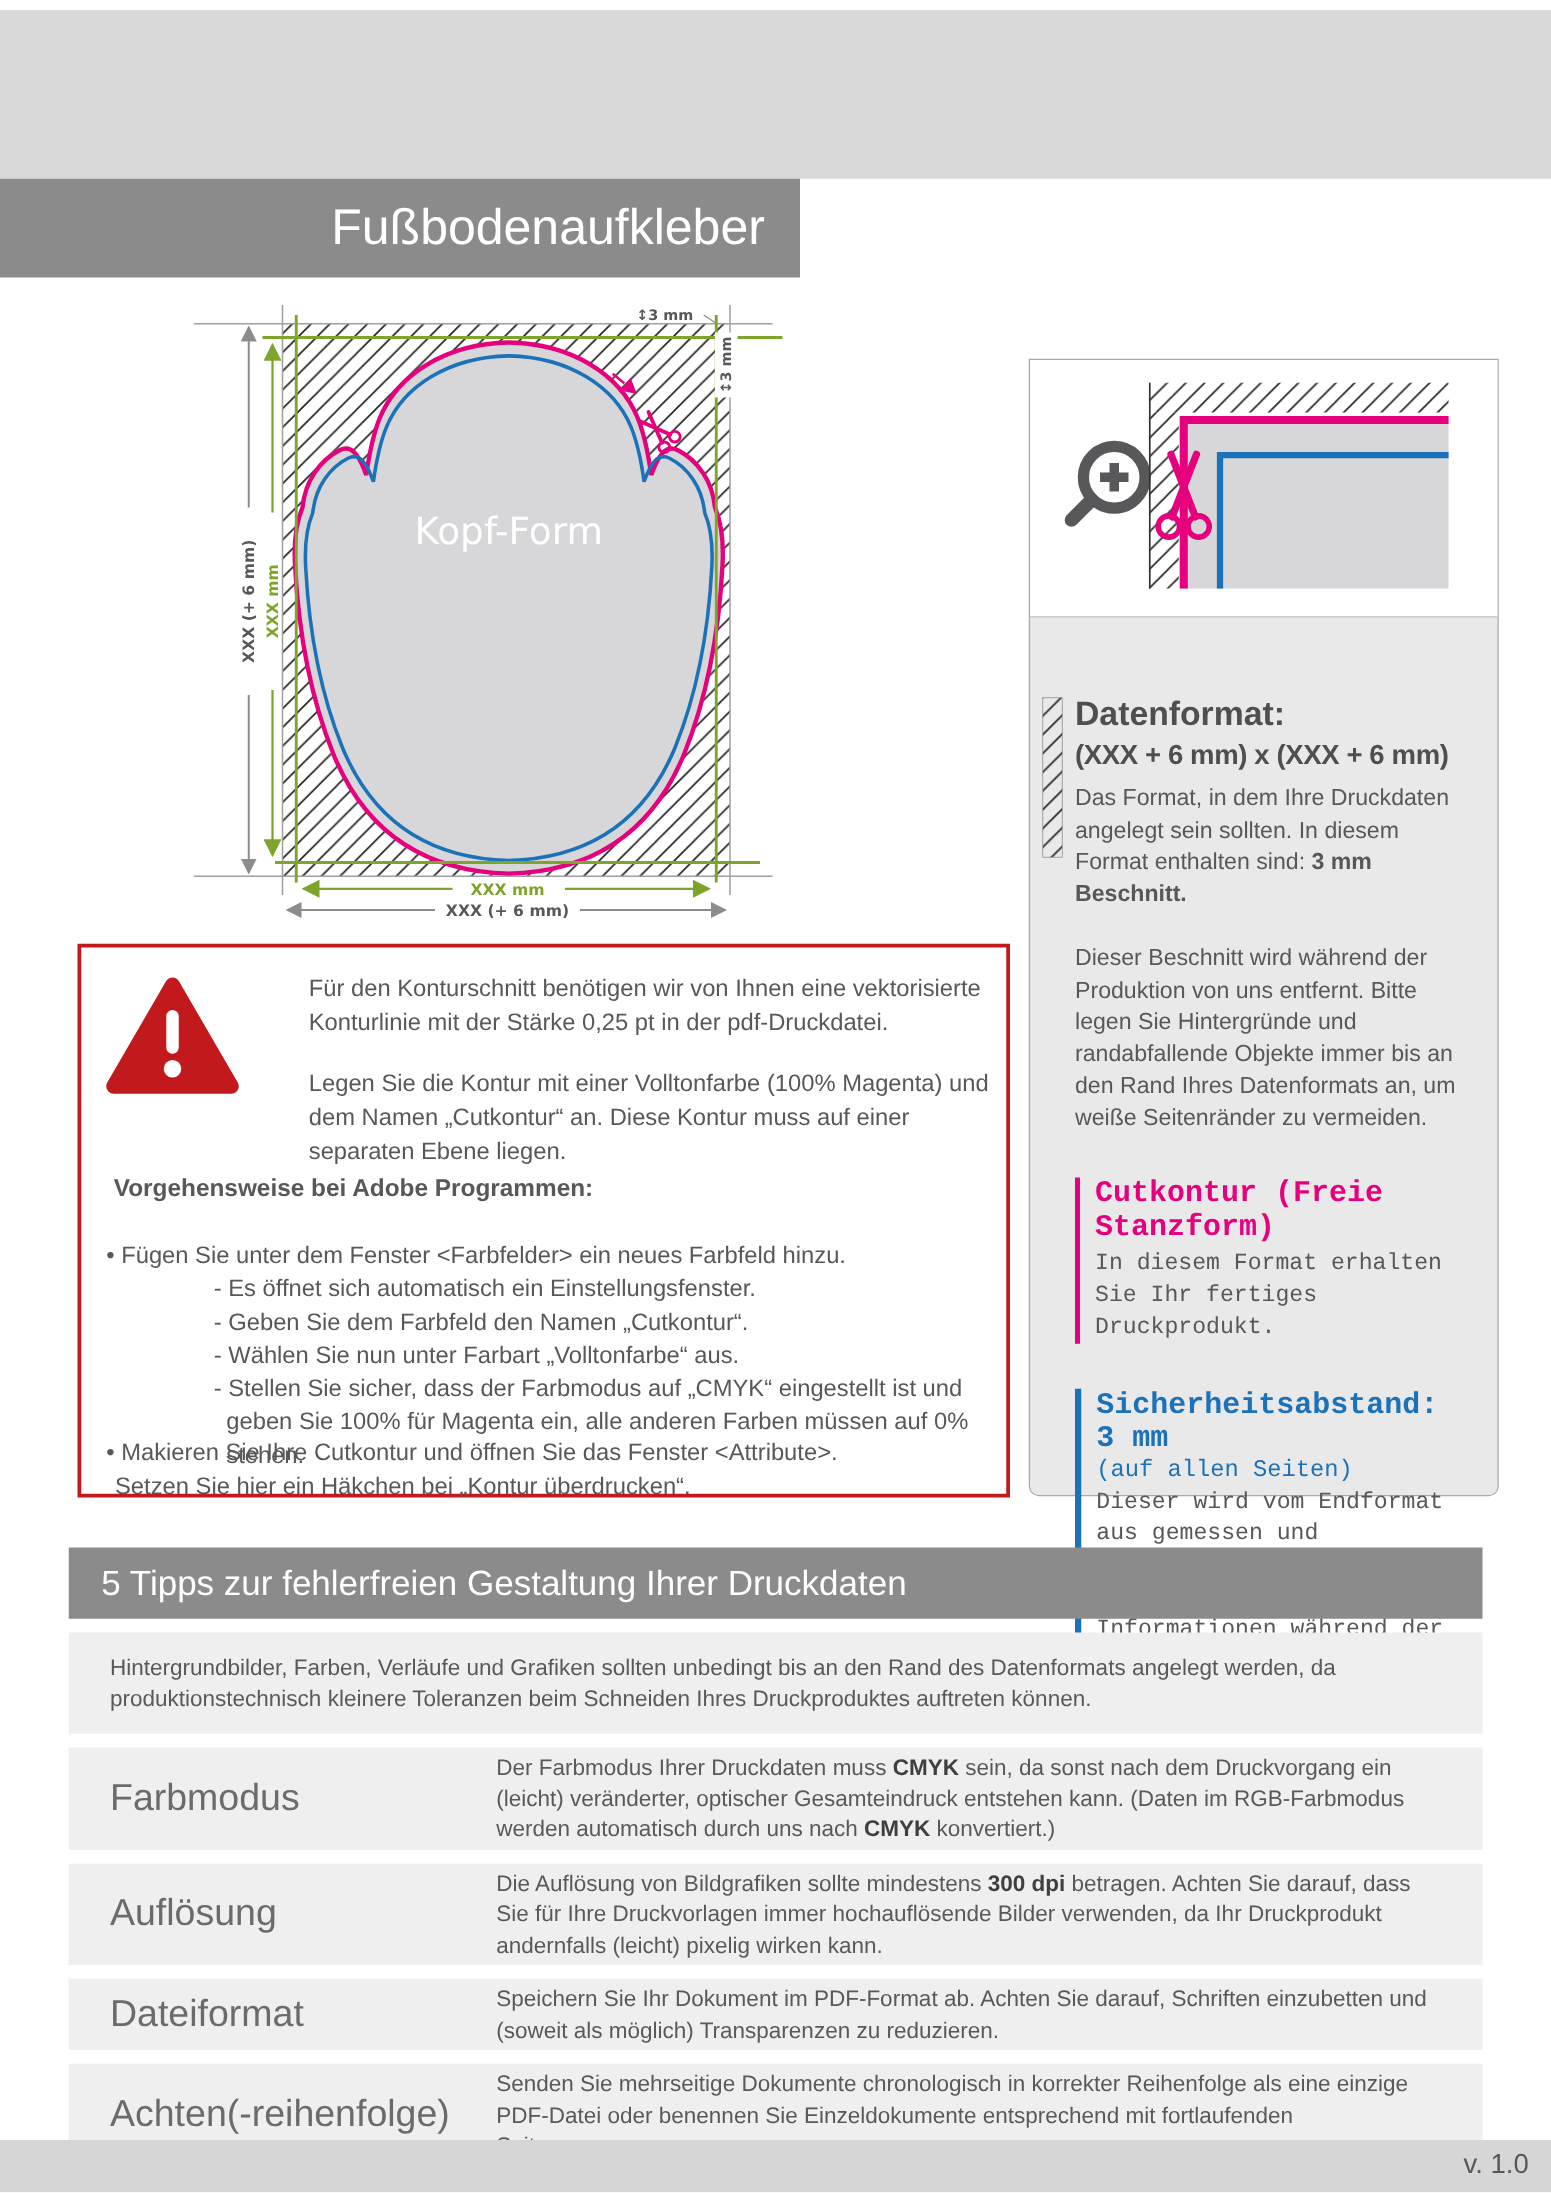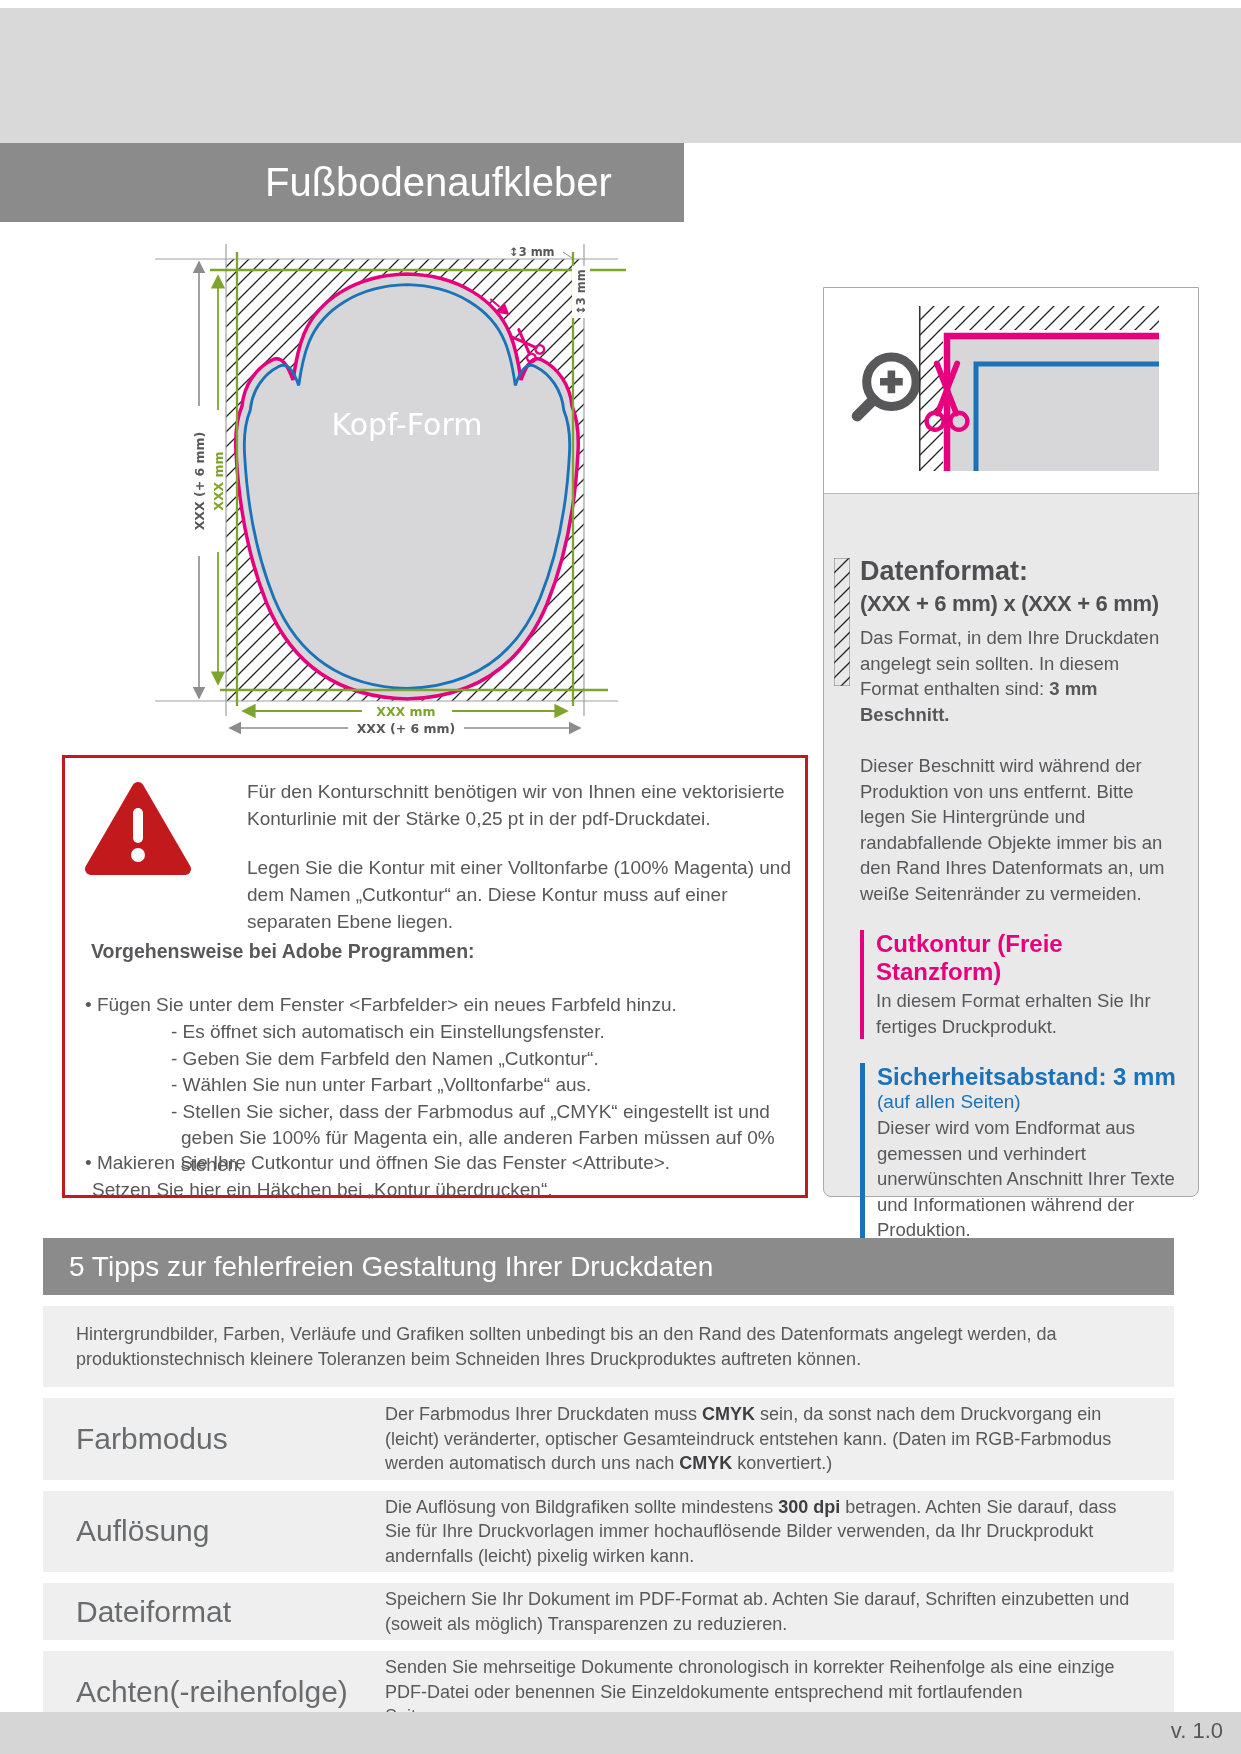--- a/index.html
+++ b/index.html
@@ -2,57 +2,57 @@
 <html><head>
 <meta charset="utf-8">
 <style>
   html,body{margin:0;padding:0;background:#fff;}
   .page{position:relative;width:1241px;height:1754px;background:#fff;overflow:hidden;
         font-family:"Liberation Sans",sans-serif;color:#58585a;}
   
   .top-band{position:absolute;left:0;top:8px;width:1241px;height:135px;background:#d9d9d9;}
   .dat-tab{position:absolute;left:8px;top:95px;width:218px;height:48px;background:#fff;
            font-size:34px;color:#58585a;line-height:48px;padding-left:30px;box-sizing:border-box;}
-  .prod-band{position:absolute;left:0;top:143px;width:640px;height:79px;background:#8b8b8b;padding-left:44px;}
+  .prod-band{position:absolute;left:0;top:143px;width:640px;height:79px;background:#8b8b8b;}
   .prod-band span{position:absolute;left:265px;top:0;line-height:79px;font-size:40px;color:#fff;}
   
   .diagram{position:absolute;left:60px;top:238px;width:610px;height:512px;}
   
   .right-card{position:absolute;left:823px;top:287px;width:376px;height:910px;
               border:1.5px solid #a9a9a9;border-radius:0 0 8px 8px;box-sizing:border-box;background:#e9e9ea;}
   .zoom-white{position:relative;width:100%;height:205px;background:#fff;border-bottom:1px solid #bbb;}
   .mag-icon{position:absolute;left:18px;top:52px;width:95px;height:95px;}
   .corner-graphic{position:absolute;left:95px;top:18px;width:240px;height:165px;}
   .panel{position:relative;padding:62px 22px 0 36px;box-sizing:border-box;}
   .hatch-strip{position:absolute;left:10px;top:64px;width:16px;height:128px;}
   .p-h1{font-size:27px;font-weight:bold;color:#4f4f51;margin:0;}
   .p-h2{font-size:22px;font-weight:bold;color:#4f4f51;margin:4px 0 0 0;letter-spacing:-0.3px;}
   .p-body{font-size:18.5px;line-height:25.5px;margin:8px 0 0 0;}
   .p-note{font-size:18.5px;line-height:25.5px;margin:26px 0 0 0;}
-  .bar-block{margin-top:24px;padding-left:12px;}
+  .bar-block{margin-top:36px;padding-left:12px;font-family:Liberation Mono, monospace;}
   .bar-magenta{border-left:4px solid #e6007e;}
   .bar-blue{border-left:5px solid #1b72b8;}
   .ck-title{font-size:24px;font-weight:bold;color:#e6007e;margin:0;}
   .sa-title{font-size:24px;font-weight:bold;color:#1b72b8;margin:0;}
   .sa-sub{font-size:19px;color:#1b72b8;margin:0;}
   .bar-body{font-size:18.5px;line-height:25.5px;margin:2px 0 0 0;}
   
   .warn{position:absolute;left:62px;top:755px;width:746px;height:443px;border:3px solid #c2191d;
         box-sizing:border-box;background:#fff;}
   .warn-tri{position:absolute;left:18px;top:20px;width:110px;height:100px;}
   .warn-p1{position:absolute;left:182px;top:20px;width:550px;font-size:19px;line-height:27px;}
   .warn-p2{position:absolute;left:182px;top:96px;width:550px;font-size:19px;line-height:27px;}
   .warn-title{position:absolute;left:26px;top:182px;font-size:19.5px;font-weight:bold;}
   .warn-b1{position:absolute;left:20px;top:234px;width:700px;font-size:19px;line-height:26.5px;}
   .warn-subs{position:absolute;left:106px;top:261px;width:614px;font-size:19px;line-height:26.5px;}
   .warn-subs div{padding-left:10px;text-indent:-10px;}
   .warn-b2a{position:absolute;left:20px;top:392px;width:700px;font-size:19px;line-height:26.5px;}
   .warn-b2b{position:absolute;left:27px;top:419px;width:700px;font-size:19px;line-height:26.5px;}
   
-  .tips{position:absolute;left:43px;top:1238px;width:1131px;}
+  .tips{position:absolute;left:55px;top:1238px;width:1131px;}
   .tips-banner{height:57px;background:#8b8b8b;color:#fff;font-size:28px;line-height:57px;padding-left:26px;}
   .tip-row{display:flex;background:#efefef;margin-top:11px;padding:4px 40px 4px 33px;box-sizing:border-box;align-items:center;}
   .tip-label{width:309px;flex:0 0 309px;font-size:30px;color:#6a6b6d;}
   .tip-text{flex:1;font-size:18px;line-height:24.5px;color:#59595b;}
   .tip-text b{color:#3f3f41;}
   .r3{min-height:81px;}
   .r2{min-height:57px;}
   
   .footer{position:absolute;left:0;top:1712px;width:1241px;height:42px;background:#d6d6d6;}
   .footer span{position:absolute;right:18px;top:6px;font-size:22px;color:#58585a;}

